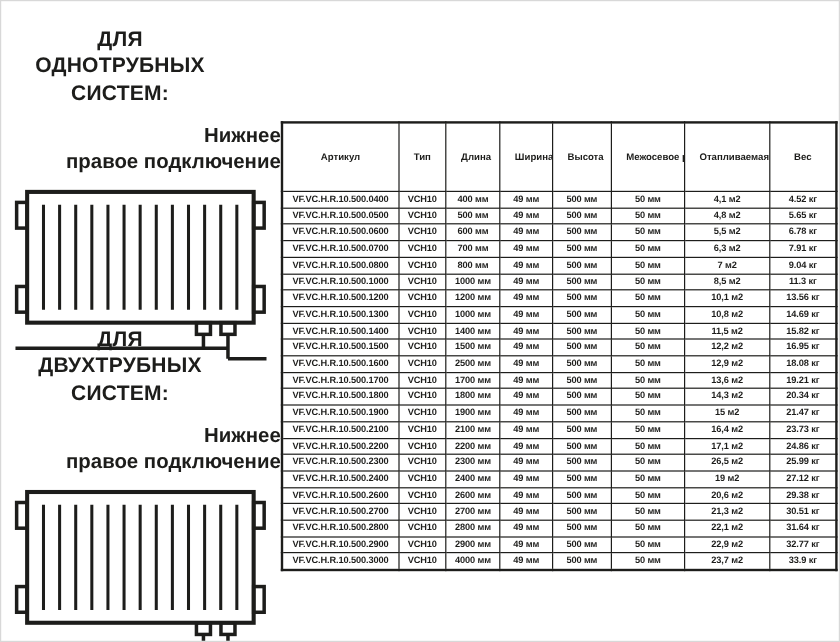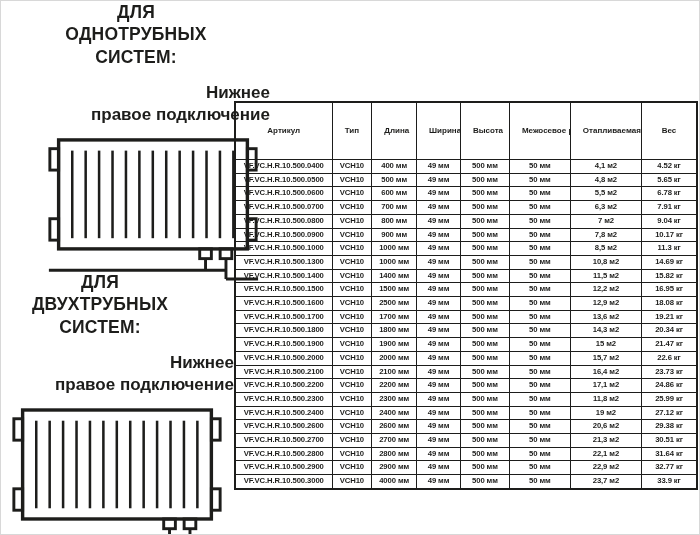--- a/index.html
+++ b/index.html
@@ -3,21 +3,21 @@
 <meta charset="utf-8">
 <style>
   html,body{margin:0;padding:0;background:#fff;}
   body{width:700px;height:535px;font-family:"Liberation Sans",sans-serif;color:#1d1d1b;}
   .page{position:relative;width:700px;height:535px;box-sizing:border-box;background:#fff;
         border:1px solid #d8d8d8;overflow:hidden;}
 
   
   .left-panel{position:absolute;left:0;top:0;width:233px;height:535px;}
   .section{position:absolute;left:0;width:233px;}
-  .section.sec1{top:0;padding-left:36px;}
+  .section.sec1{top:20px;}
   .section.sec2{top:270px;}
   .heading{font-size:17.5px;font-weight:800;line-height:1.28;text-align:center;
            width:178px;margin:0 0 0 10px;letter-spacing:.2px;}
   .heading span{display:block;}
   .subheading{font-size:17px;font-weight:700;line-height:1.3;text-align:right;
               margin:14px 0 0 12px;}
   .subheading span{display:block;}
   .diagram{display:block;margin:10px 0 0 8px;}
 
   
@@ -200,43 +200,43 @@
     <td>VF.VC.H.R.10.500.0800</td>
     <td>VCH10</td>
     <td>800 мм</td>
     <td>49 мм</td>
     <td>500 мм</td>
     <td>50 мм</td>
     <td>7 м2</td>
     <td>9.04 кг</td>
   </tr>
 
-  <tr>
-    <td>VF.VC.H.R.10.500.0900</td>
-    <td>VCH10</td>
-    <td>900 мм</td>
-    <td>49 мм</td>
-    <td>500 мм</td>
-    <td>50 мм</td>
-    <td>7,8 м2</td>
-    <td>10.17 кг</td>
-  </tr>
 
   <tr>
     <td>VF.VC.H.R.10.500.1000</td>
     <td>VCH10</td>
     <td>1000 мм</td>
     <td>49 мм</td>
     <td>500 мм</td>
     <td>50 мм</td>
     <td>8,5 м2</td>
     <td>11.3 кг</td>
   </tr>
 
 
+  <tr>
+    <td>VF.VC.H.R.10.500.1200</td>
+    <td>VCH10</td>
+    <td>1200 мм</td>
+    <td>49 мм</td>
+    <td>500 мм</td>
+    <td>50 мм</td>
+    <td>10,1 м2</td>
+    <td>13.56 кг</td>
+  </tr>
 
   <tr>
     <td>VF.VC.H.R.10.500.1300</td>
     <td>VCH10</td>
     <td>1000 мм</td>
     <td>49 мм</td>
     <td>500 мм</td>
     <td>50 мм</td>
     <td>10,8 м2</td>
     <td>14.69 кг</td>
@@ -301,30 +301,20 @@
     <td>VF.VC.H.R.10.500.1900</td>
     <td>VCH10</td>
     <td>1900 мм</td>
     <td>49 мм</td>
     <td>500 мм</td>
     <td>50 мм</td>
     <td>15 м2</td>
     <td>21.47 кг</td>
   </tr>
 
-  <tr>
-    <td>VF.VC.H.R.10.500.2000</td>
-    <td>VCH10</td>
-    <td>2000 мм</td>
-    <td>49 мм</td>
-    <td>500 мм</td>
-    <td>50 мм</td>
-    <td>15,7 м2</td>
-    <td>22.6 кг</td>
-  </tr>
 
   <tr>
     <td>VF.VC.H.R.10.500.2100</td>
     <td>VCH10</td>
     <td>2100 мм</td>
     <td>49 мм</td>
     <td>500 мм</td>
     <td>50 мм</td>
     <td>16,4 м2</td>
     <td>23.73 кг</td>
@@ -341,21 +331,21 @@
     <td>24.86 кг</td>
   </tr>
 
   <tr>
     <td>VF.VC.H.R.10.500.2300</td>
     <td>VCH10</td>
     <td>2300 мм</td>
     <td>49 мм</td>
     <td>500 мм</td>
     <td>50 мм</td>
-    <td>11,8 м2</td>
+    <td>26,5 м2</td>
     <td>25.99 кг</td>
   </tr>
 
   <tr>
     <td>VF.VC.H.R.10.500.2400</td>
     <td>VCH10</td>
     <td>2400 мм</td>
     <td>49 мм</td>
     <td>500 мм</td>
     <td>50 мм</td>

